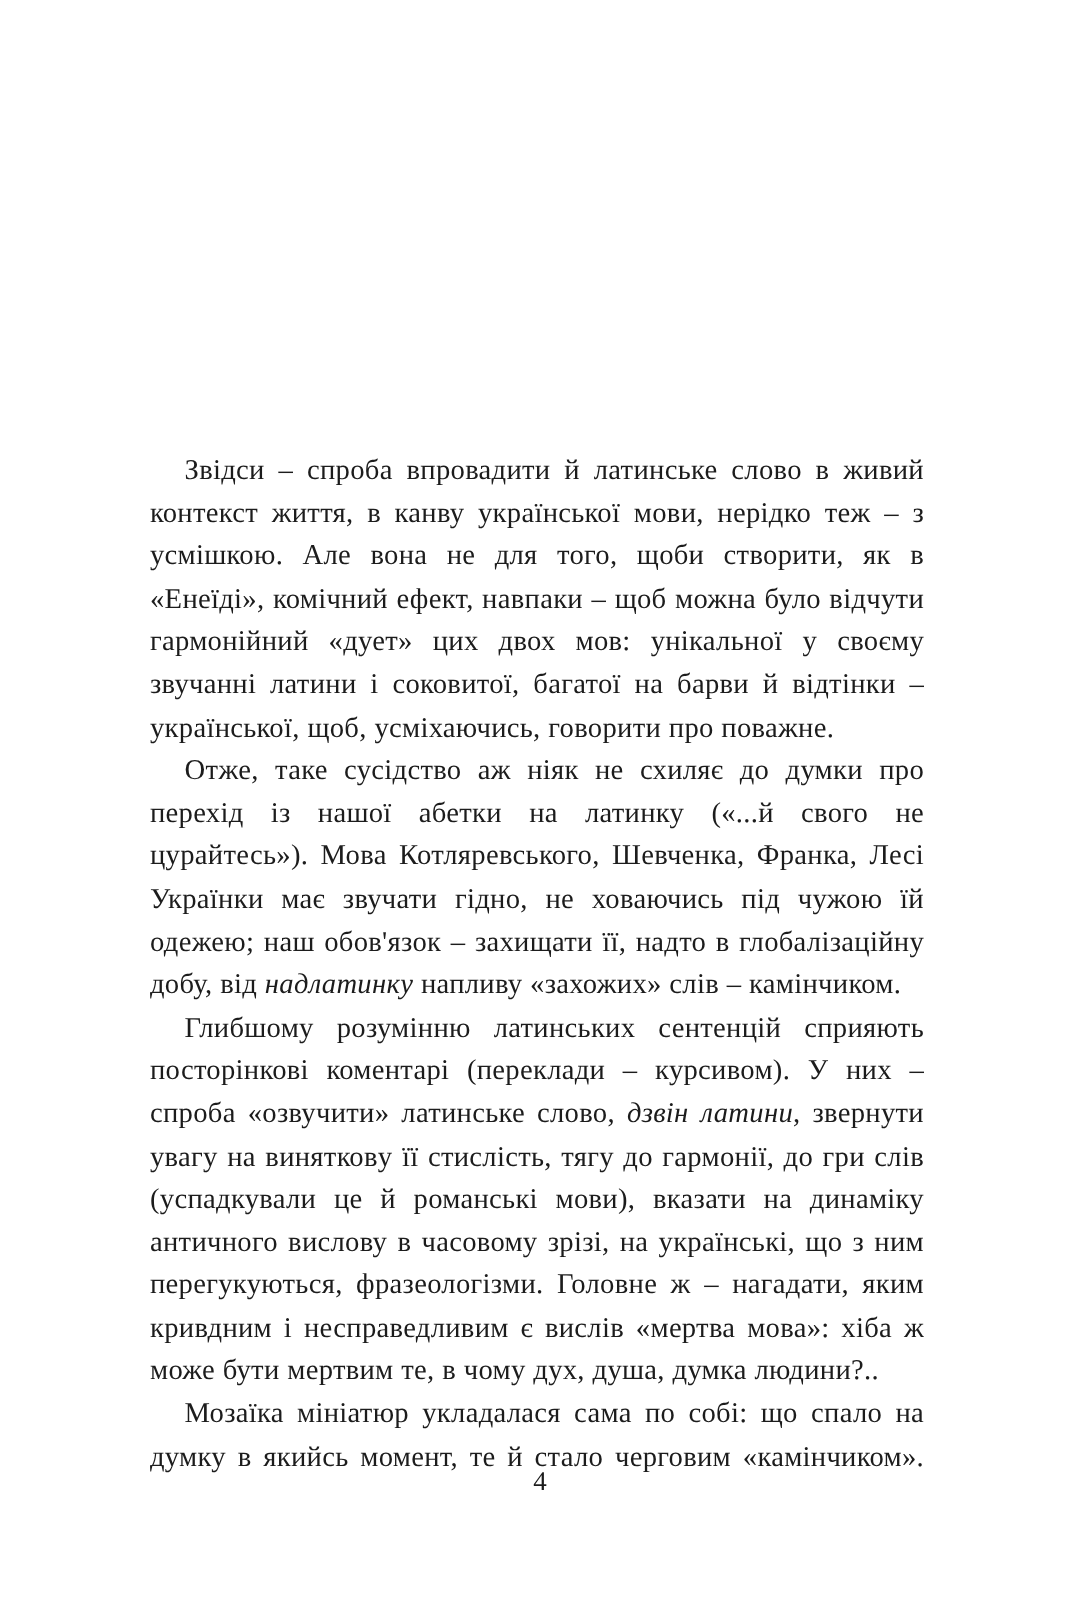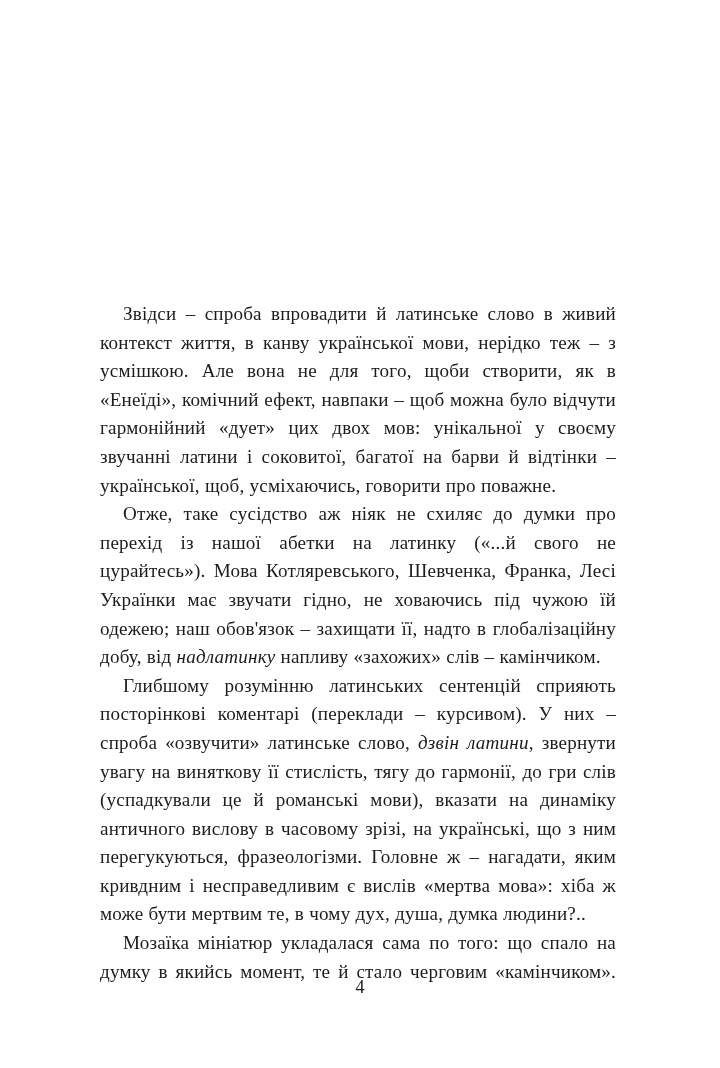--- a/index.html
+++ b/index.html
@@ -77,19 +77,19 @@
 
     <p class="para">
       <span>Отже, таке сусідство аж ніяк не схиляє до думки про перехід із нашої абетки на латинку («...й свого не цурайтесь»). Мова Котляревського, Шевченка, Франка, Лесі Українки має звучати гідно, не ховаючись під чужою їй одежею; наш обов'язок – захищати її, надто в глобалізаційну добу, від </span><span class="ital">над­латинку</span><span> напливу «захожих» слів – камінчиком.</span>
     </p>
 
     <p class="para">
       <span>Глибшому розумінню латинських сентенцій сприяють посторінкові коментарі (переклади – курсивом). У них – спроба «озвучити» латинське слово, </span><span class="ital">дзвін латини</span><span>, звернути увагу на винятковy її стислість, тягу до гармонії, до гри слів (успадкували це й романські мови), вказати на динаміку античного вислову в часовому зрізі, на українські, що з ним перегукуються, фразеологізми. Головне ж – нагадати, яким кривдним і несправедливим є вислів «мертва мова»: хіба ж може бути мертвим те, в чому дух, душа, думка людини?..</span>
     </p>
 
     <p class="para full-last">
-      <span>Мозаїка мініатюр укладалася сама по того: що спало на думку в якийсь момент, те й стало черговим «камінчиком».</span>
+      <span>Мозаїка мініатюр укладалася сама по собі: що спало на думку в якийсь момент, те й стало черговим «камінчиком».</span>
     </p>
   </div>
 
   <div class="folio">4</div>
 
 </div>
 
 </body></html>

